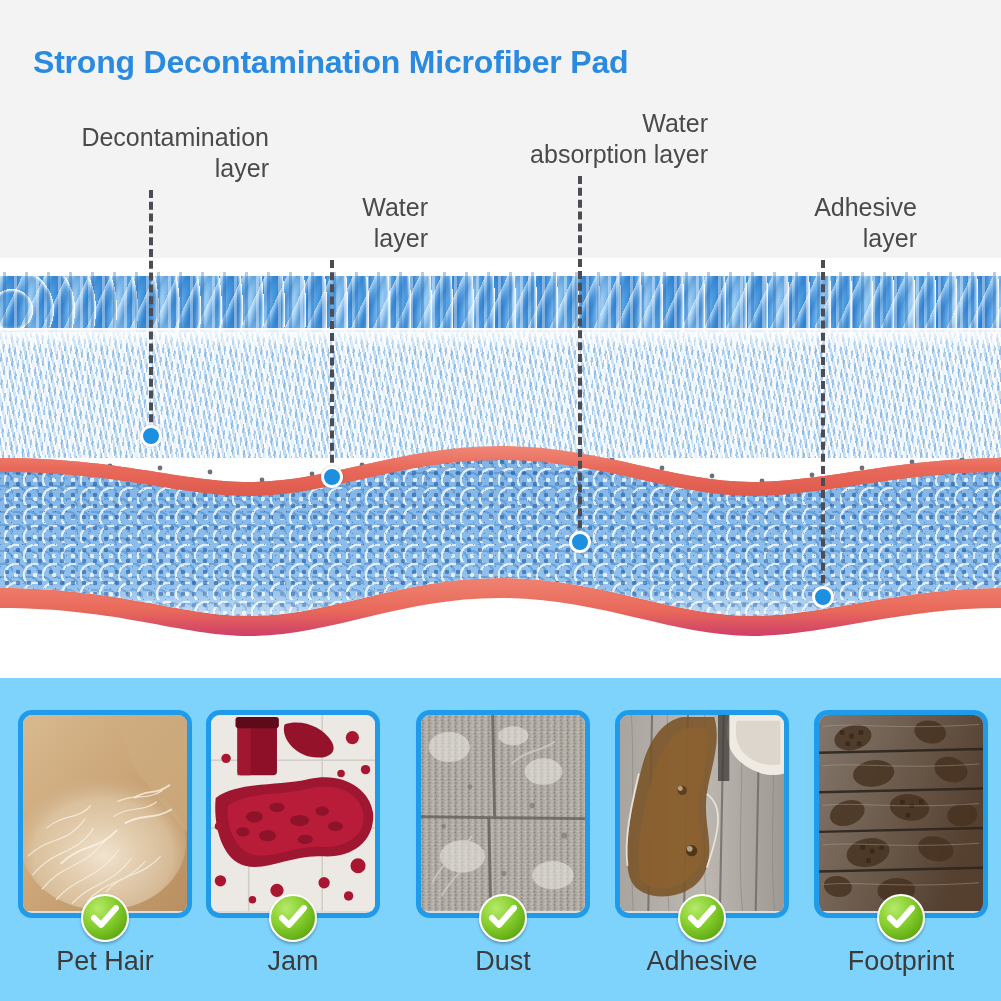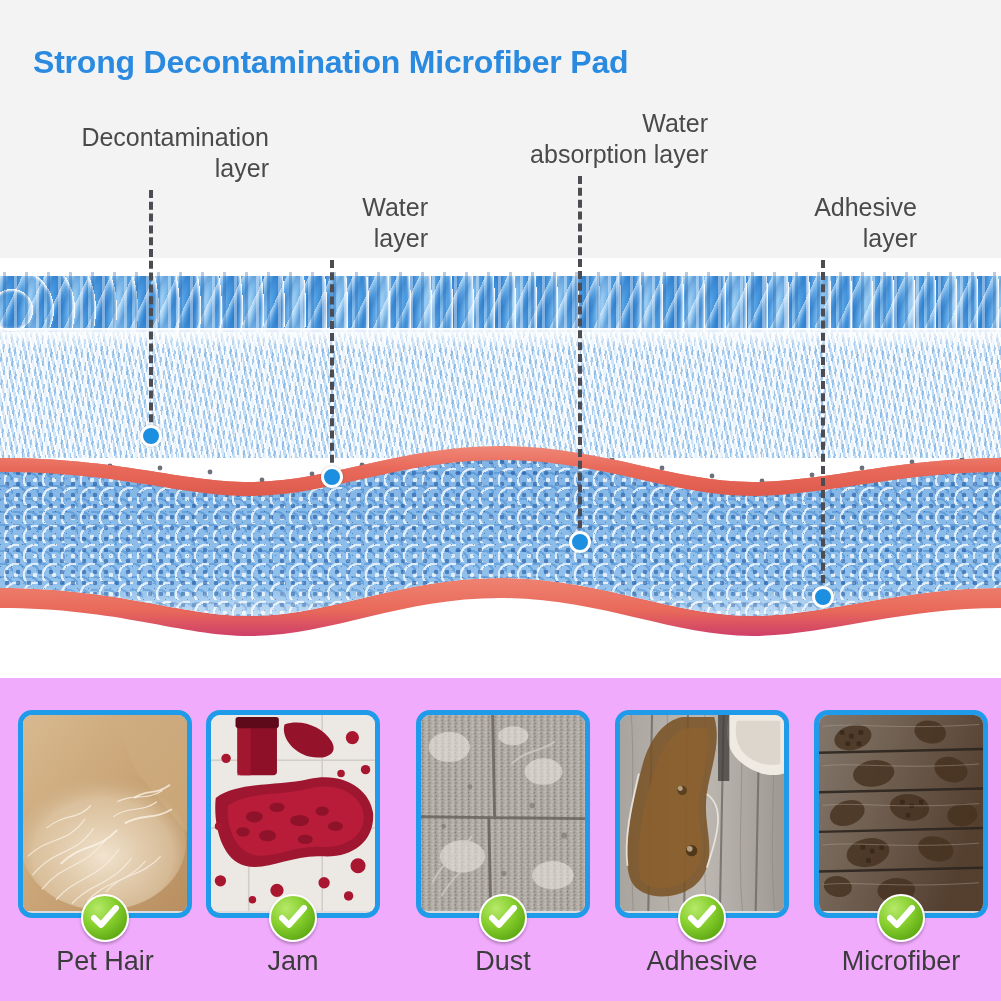--- a/index.html
+++ b/index.html
@@ -128,21 +128,21 @@
     background-size:11px 11px, 19px 19px, 13px 13px, 100% 100%;
   }
   #sponge-bottom-white{
     position:absolute;left:0;top:0;width:1001px;height:420px;
     background:linear-gradient(180deg, rgba(255,255,255,0) 78%, rgba(255,255,255,.82) 95%, rgba(255,255,255,.95) 100%);
   }
 
   
   #cases{
     position:absolute;left:0;top:678px;width:1001px;height:323px;
-    background:#f0abfc;
+    background:#7dd3fc;
   }
   .case{
     position:absolute;top:32px;width:174px;
   }
   .case:nth-of-type(1){left:18px;}
   .case:nth-of-type(2){left:206px;}
   .case:nth-of-type(3){left:416px;}
   .case:nth-of-type(4){left:615px;}
   .case:nth-of-type(5){left:814px;}
   .case-photo{
@@ -536,17 +536,17 @@
             <path d="M4,180 C40,176 80,184 170,178"></path>
           </g>
           <rect width="174" height="208" fill="#3b2a1b" opacity=".14"></rect>
         </svg>
       </div>
       <div class="check">
         <svg width="28" height="26" viewBox="0 0 28 26">
           <path d="M3,13 L10,20 L25,3" stroke="#ffffff" stroke-width="6" fill="none" stroke-linecap="round" stroke-linejoin="round"></path>
         </svg>
       </div>
-      <div class="case-caption">Microfiber</div>
+      <div class="case-caption">Footprint</div>
     </div>
 
   </div>
 </div>
 
 </body></html>

